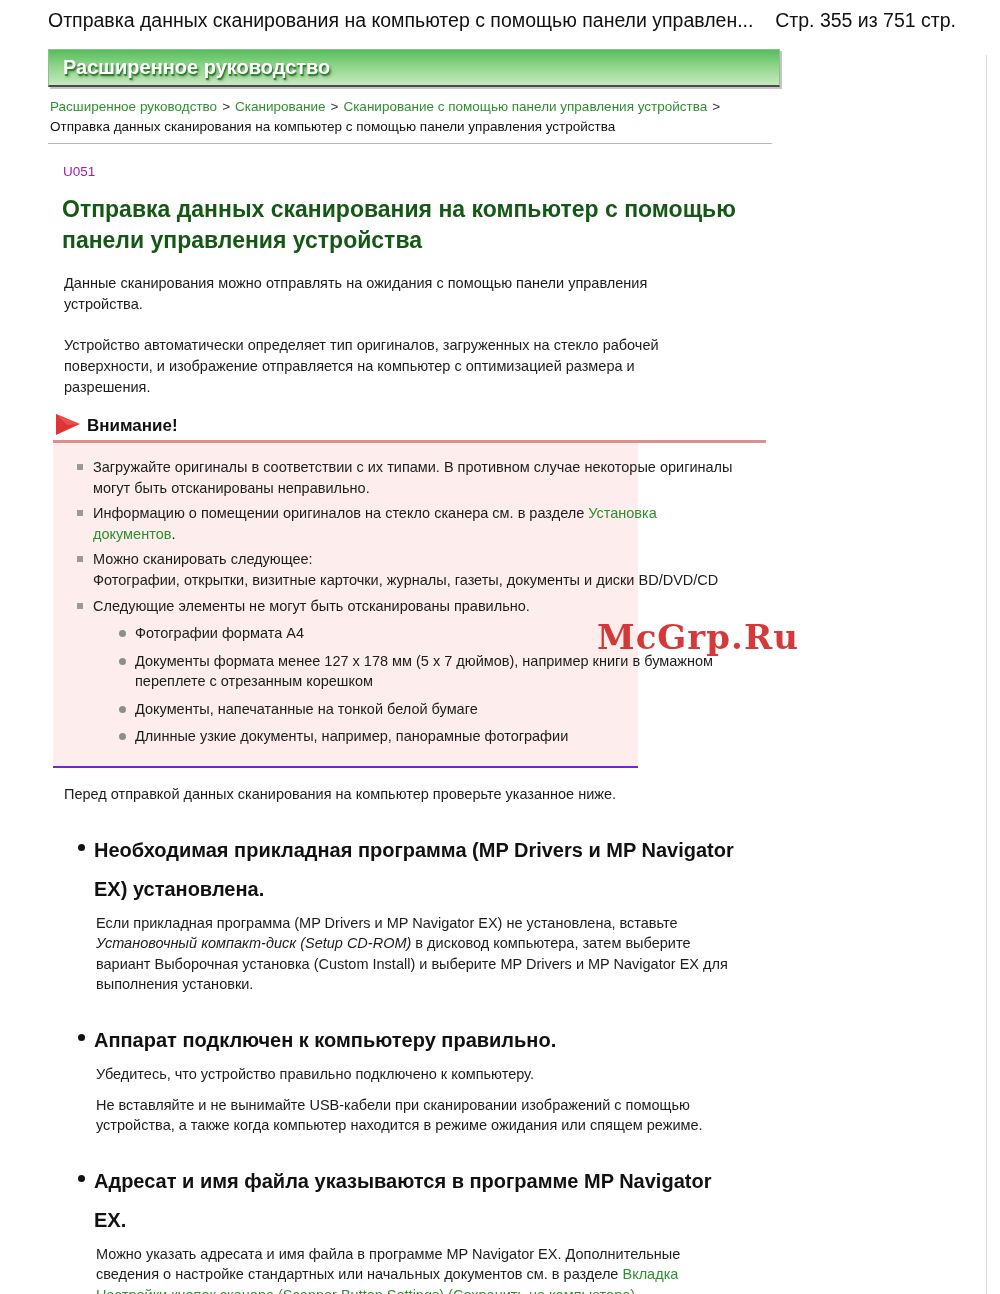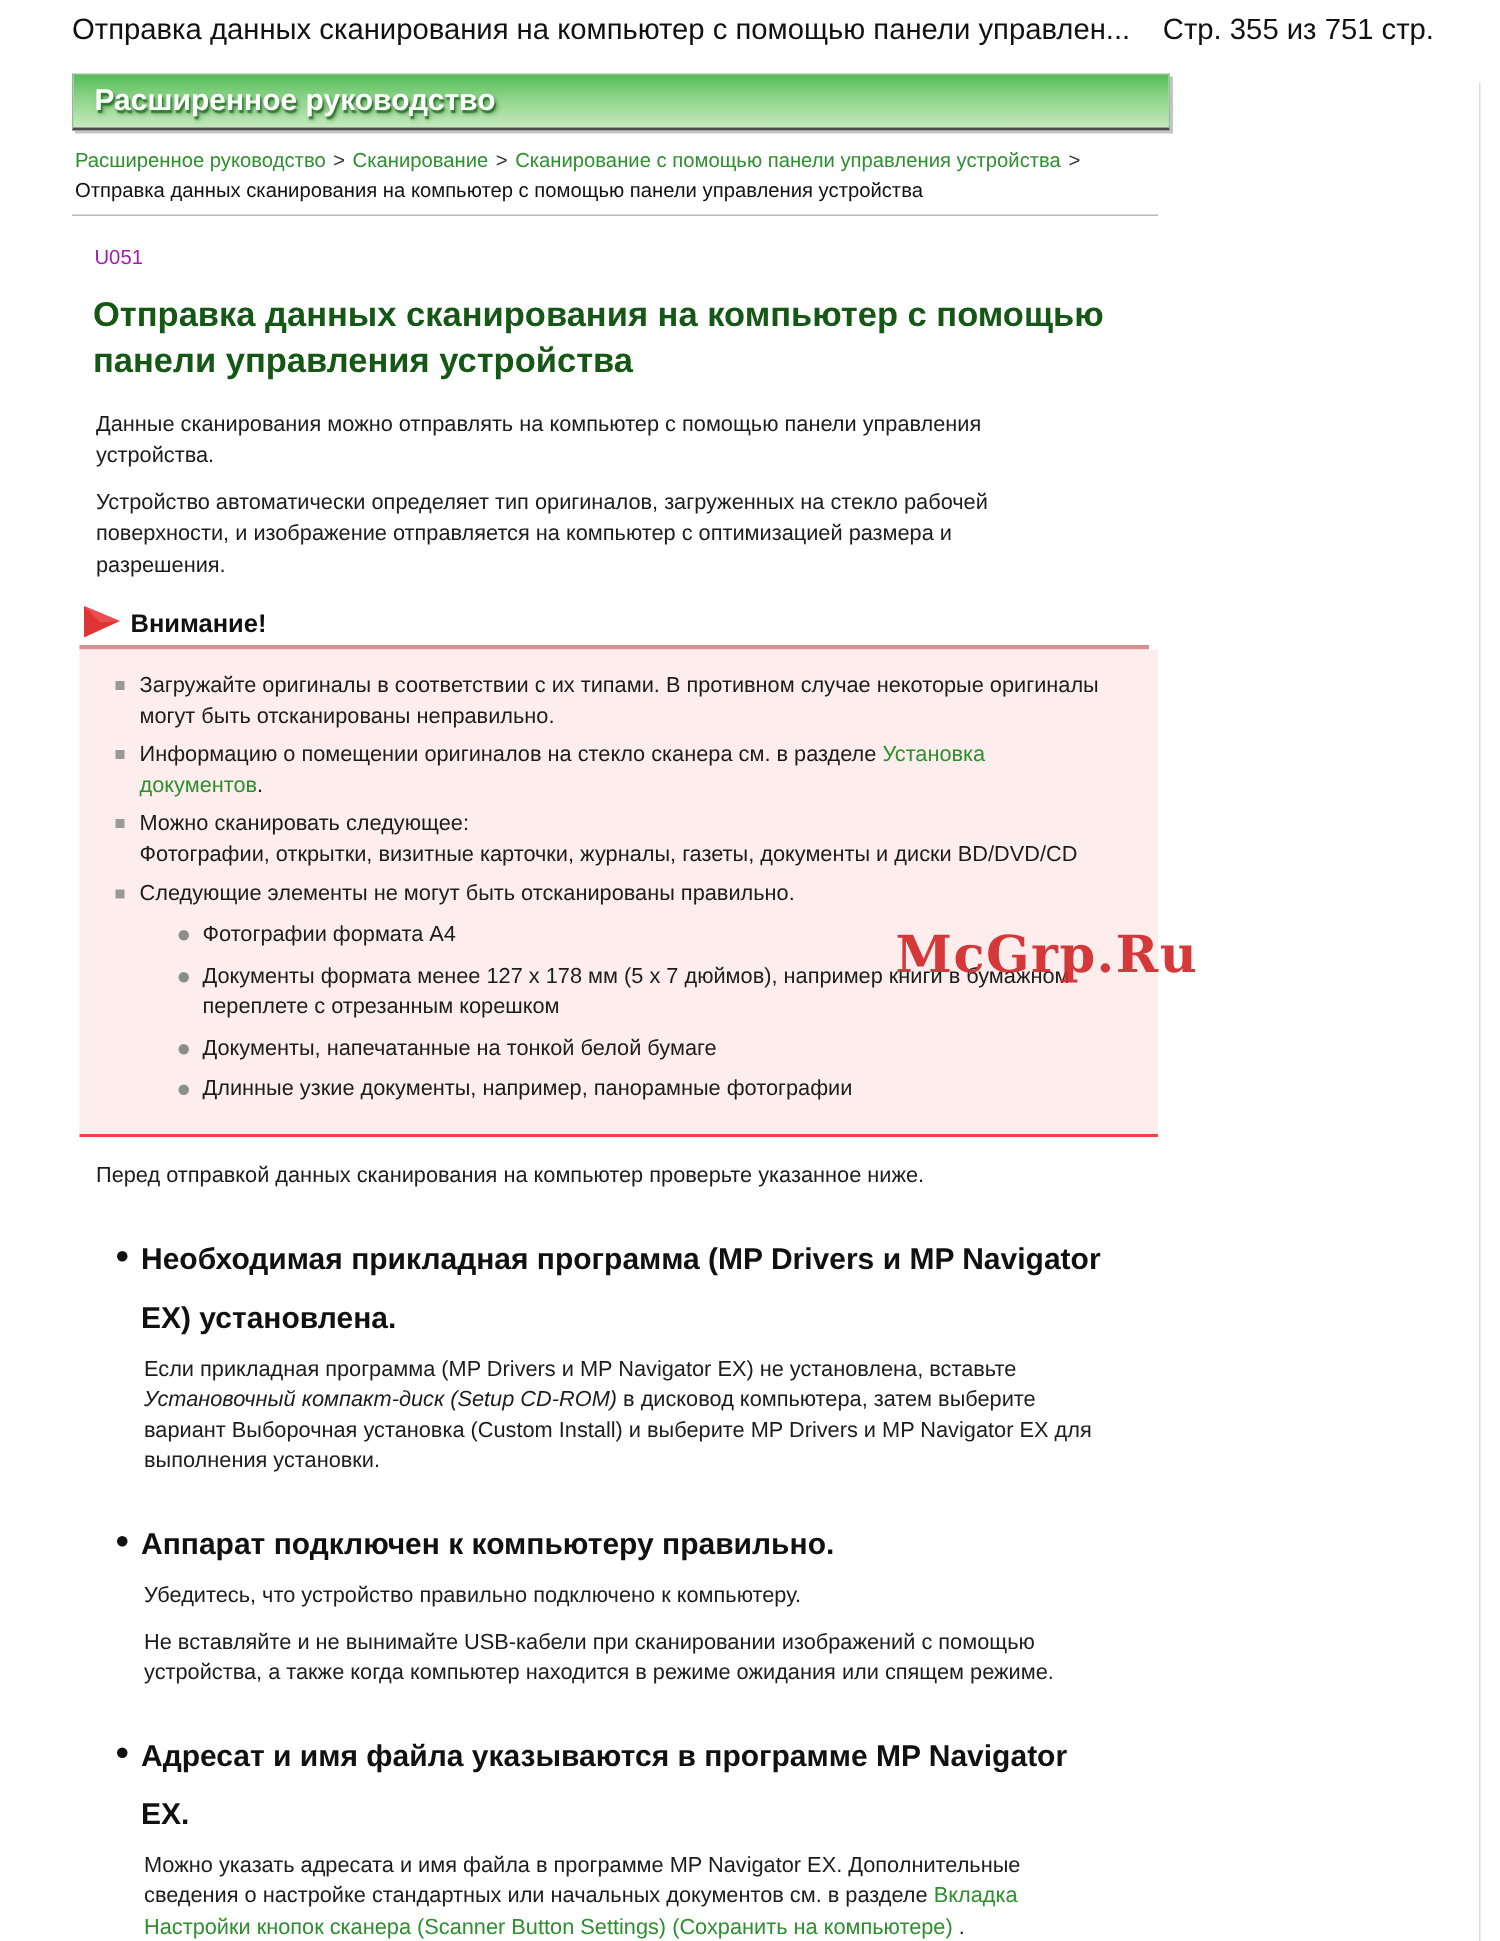--- a/index.html
+++ b/index.html
@@ -28,31 +28,31 @@
   .breadcrumb .sep{color:#333;padding:0 5px;}
   .breadcrumb .current{display:block;color:#111;}
   .crumb-divider{margin:7px 0 0 48px;width:724px;border-top:1px solid #b8b8b8;}
 
   .code{margin:20px 0 0 63px;font-size:13.5px;color:#a21caf;}
   .page-title{
     margin:15px 0 0 62px;width:710px;
     font-size:23px;font-weight:bold;color:#155815;line-height:1.35;
   }
   .para{margin:17px 0 0 64px;width:650px;font-size:14.5px;line-height:1.42;color:#1c1c1c;}
-  .para + .para{margin-top:11px;}
+  .para + .para{margin-top:21px;}
   a.inline-link{color:#2e8f2e;text-decoration:none;cursor:pointer;}
   .italic{font-style:italic;}
 
   
   .warn-head{margin:17px 0 0 55px;display:flex;align-items:center;gap:6px;}
   .warn-head .warn-title{font-size:17px;font-weight:bold;color:#111;}
   .warn-topline{margin:3px 0 0 53px;width:713px;height:3px;background:#db8f8f;}
   .warn-box{
-    margin:0 0 0 53px;width:719px;box-sizing:border-box;
-    background:#fdeeed;border-bottom:2px solid #ef4444;
+    margin:0 0 0 53px;width:585px;box-sizing:border-box;
+    background:#fdeeed;border-bottom:2px solid #6d28d9;
     padding:9px 18px 12px 24px;
   }
   .w-item{position:relative;padding-left:16px;margin:5px 0;font-size:14.5px;line-height:1.42;width:650px;}
   .w-item::before{
     content:"";position:absolute;left:0;top:7px;width:6px;height:6px;background:#9a9a9a;
   }
   .w-sub{position:relative;padding-left:16px;margin:7px 0 7px 26px;font-size:14.5px;line-height:1.42;width:620px;}
   .w-sub::before{
     content:"";position:absolute;left:0;top:7px;width:7px;height:7px;border-radius:50%;background:#8d8d8d;
   }
@@ -100,21 +100,21 @@
 
 <div class="breadcrumb">
   <a>Расширенное руководство</a><span class="sep">&gt;</span><a>Сканирование</a><span class="sep">&gt;</span><a>Сканирование с помощью панели управления устройства</a><span class="sep">&gt;</span>
   <span class="current">Отправка данных сканирования на компьютер с помощью панели управления устройства</span>
 </div>
 <div class="crumb-divider"></div>
 
 <div class="code">U051</div>
 <h1 class="page-title" style="font-weight:bold;">Отправка данных сканирования на компьютер с помощью панели управления устройства</h1>
 
-<p class="para">Данные сканирования можно отправлять на компьютер с помощью панели управления устройства.</p>
+<p class="para">Данные сканирования можно отправлять на ожидания с помощью панели управления устройства.</p>
 <p class="para">Устройство автоматически определяет тип оригиналов, загруженных на стекло рабочей поверхности, и изображение отправляется на компьютер с оптимизацией размера и разрешения.</p>
 
 <div class="warn-head">
   <svg width="26" height="23" viewBox="0 0 26 23">
     <polygon points="1,0 25,10 1,21" fill="#e03434"></polygon>
     <polygon points="1,0 25,10 12,11" fill="#f26060" opacity="0.6"></polygon>
   </svg>
   <span class="warn-title">Внимание!</span>
 </div>
 <div class="warn-topline"></div>

